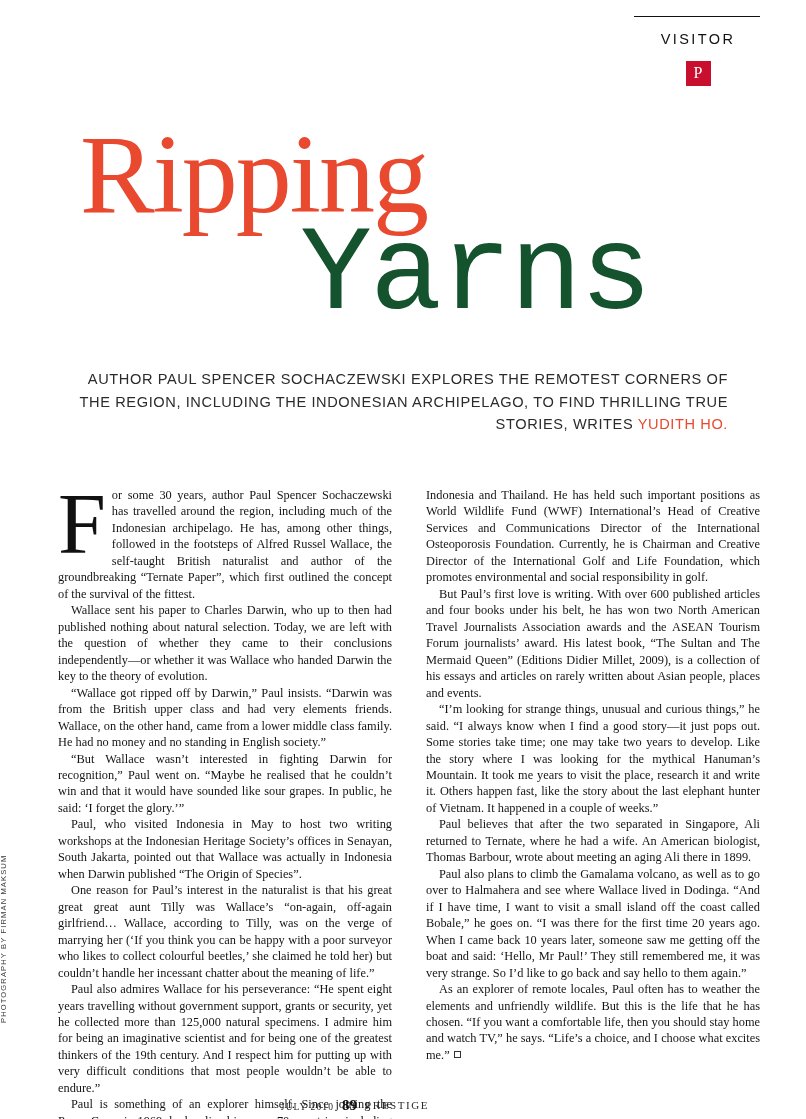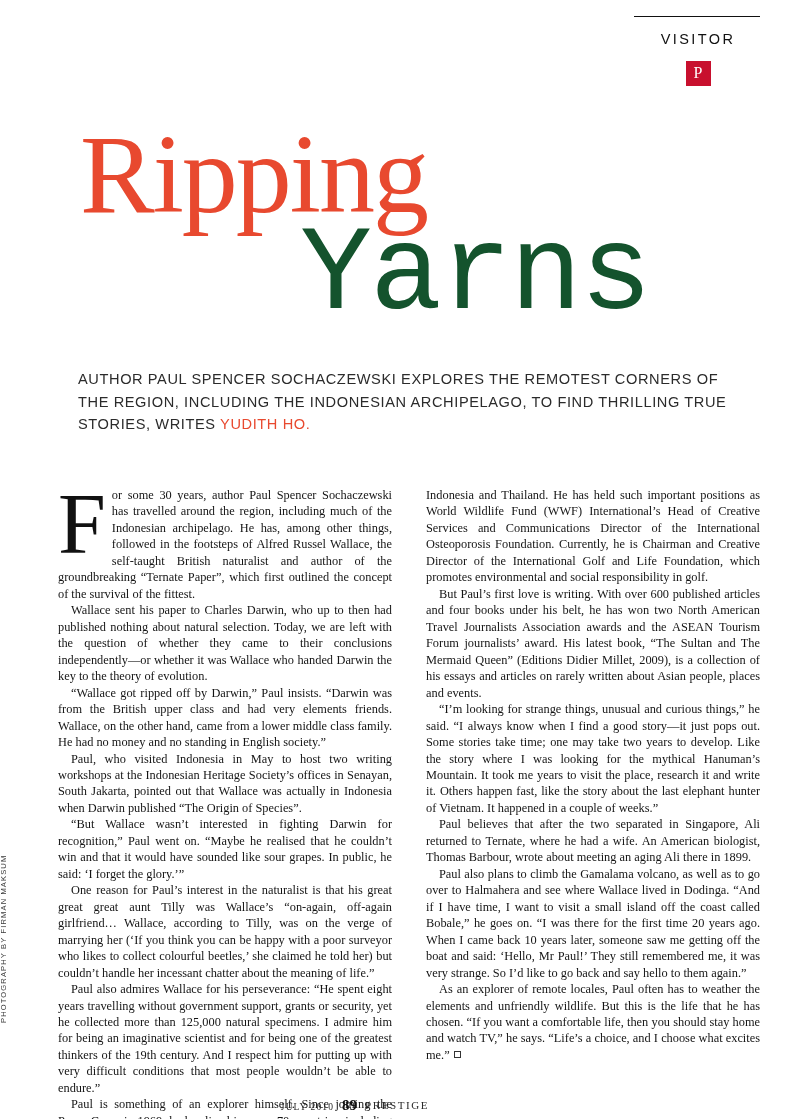--- a/index.html
+++ b/index.html
@@ -78,21 +78,21 @@
     color: #14532d;
     letter-spacing: -2px;
   }
 
   
   .deck {
     position: absolute;
     top: 368px;
     left: 78px;
     width: 650px;
-    text-align: left;
+    text-align: right;
     font-family: "Liberation Sans", sans-serif;
     font-size: 14.6px;
     letter-spacing: 0.6px;
     line-height: 1.55;
     color: #2b2b2b;
   }
   .deck .byline { color: #e8492f; }
 
   
   .body-wrap {
@@ -196,22 +196,22 @@
 <div class="deck">
   <span>AUTHOR PAUL SPENCER SOCHACZEWSKI EXPLORES THE REMOTEST CORNERS OF THE REGION, INCLUDING THE INDONESIAN ARCHIPELAGO, TO FIND THRILLING TRUE STORIES, WRITES </span><span class="byline">YUDITH HO.</span>
 </div>
 
 <div class="body-wrap">
 
   <div class="col">
     <p class="first"><span class="dropcap">F</span><span>or some 30 years, author Paul Spencer Sochaczewski has travelled around the region, including much of the Indonesian archipelago. He has, among other things, followed in the footsteps of Alfred Russel Wallace, the self-taught British naturalist and author of the groundbreaking “Ternate Paper”, which first outlined the concept of the survival of the fittest.</span></p>
     <p>Wallace sent his paper to Charles Darwin, who up to then had published nothing about natural selection. Today, we are left with the question of whether they came to their conclusions independently—or whether it was Wallace who handed Darwin the key to the theory of evolution.</p>
     <p>“Wallace got ripped off by Darwin,” Paul insists. “Darwin was from the British upper class and had very elements friends. Wallace, on the other hand, came from a lower middle class family. He had no money and no standing in English society.”</p>
+    <p>“But Wallace wasn’t interested in fighting Darwin for recognition,” Paul went on. “Maybe he realised that he couldn’t win and that it would have sounded like sour grapes. In public, he said: ‘I forget the glory.’”</p>
     <p>Paul, who visited Indonesia in May to host two writing workshops at the Indonesian Heritage Society’s offices in Senayan, South Jakarta, pointed out that Wallace was actually in Indonesia when Darwin published “The Origin of Species”.</p>
-    <p>“But Wallace wasn’t interested in fighting Darwin for recognition,” Paul went on. “Maybe he realised that he couldn’t win and that it would have sounded like sour grapes. In public, he said: ‘I forget the glory.’”</p>
     <p>One reason for Paul’s interest in the naturalist is that his great great great aunt Tilly was Wallace’s “on-again, off-again girlfriend… Wallace, according to Tilly, was on the verge of marrying her (‘If you think you can be happy with a poor surveyor who likes to collect colourful beetles,’ she claimed he told her) but couldn’t handle her incessant chatter about the meaning of life.”</p>
     <p>Paul also admires Wallace for his perseverance: “He spent eight years travelling without government support, grants or security, yet he collected more than 125,000 natural specimens. I admire him for being an imaginative scientist and for being one of the greatest thinkers of the 19th century. And I respect him for putting up with very difficult conditions that most people wouldn’t be able to endure.”</p>
     <p>Paul is something of an explorer himself. Since joining the Peace Corps in 1969, he has lived in some 70 countries, including Singapore,</p>
   </div>
 
   <div class="col">
     <p class="first">Indonesia and Thailand. He has held such important positions as World Wildlife Fund (WWF) International’s Head of Creative Services and Communications Director of the International Osteoporosis Foundation. Currently, he is Chairman and Creative Director of the International Golf and Life Foundation, which promotes environmental and social responsibility in golf.</p>
     <p>But Paul’s first love is writing. With over 600 published articles and four books under his belt, he has won two North American Travel Journalists Association awards and the ASEAN Tourism Forum journalists’ award. His latest book, “The Sultan and The Mermaid Queen” (Editions Didier Millet, 2009), is a collection of his essays and articles on rarely written about Asian people, places and events.</p>
     <p>“I’m looking for strange things, unusual and curious things,” he said. “I always know when I find a good story—it just pops out. Some stories take time; one may take two years to develop. Like the story where I was looking for the mythical Hanuman’s Mountain. It took me years to visit the place, research it and write it. Others happen fast, like the story about the last elephant hunter of Vietnam. It happened in a couple of weeks.”</p>
     <p>Paul believes that after the two separated in Singapore, Ali returned to Ternate, where he had a wife. An American biologist, Thomas Barbour, wrote about meeting an aging Ali there in 1899.</p>

